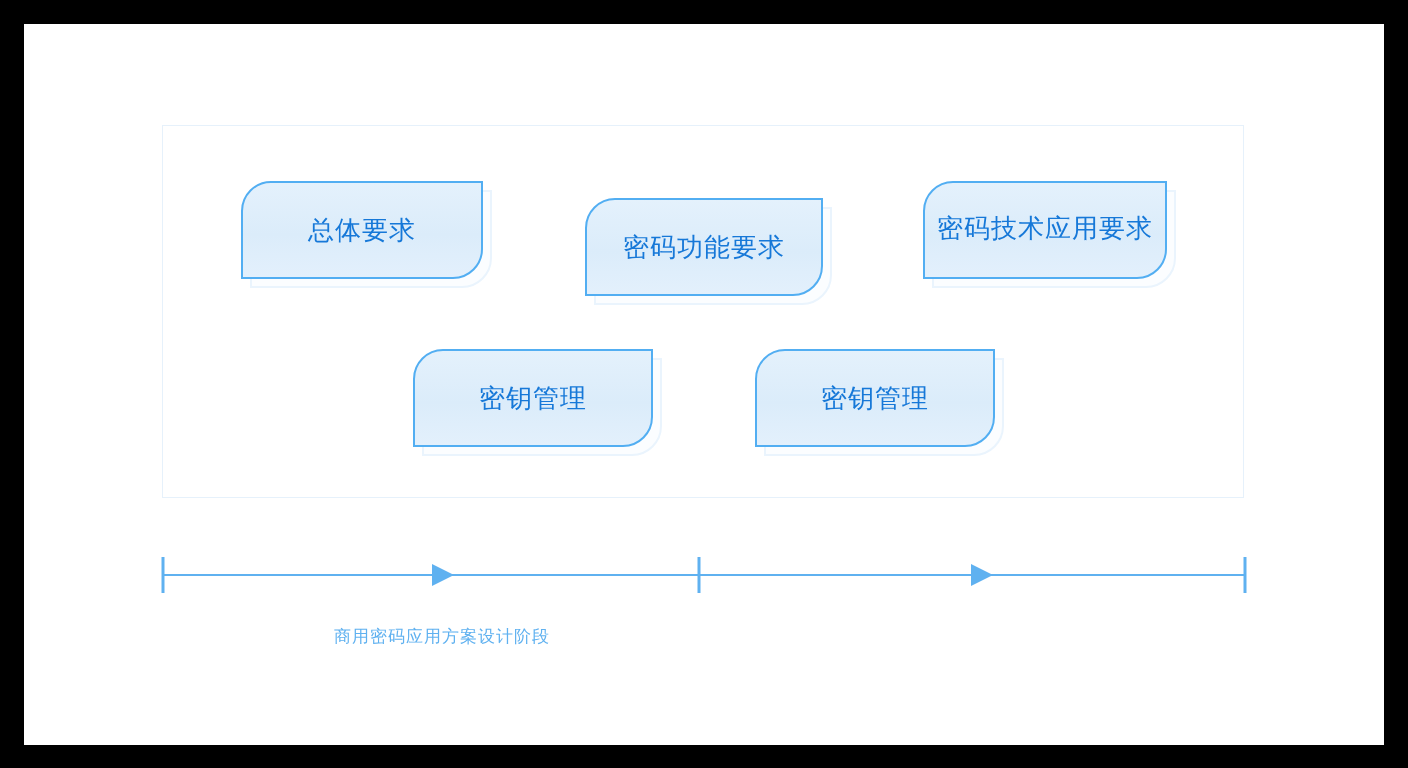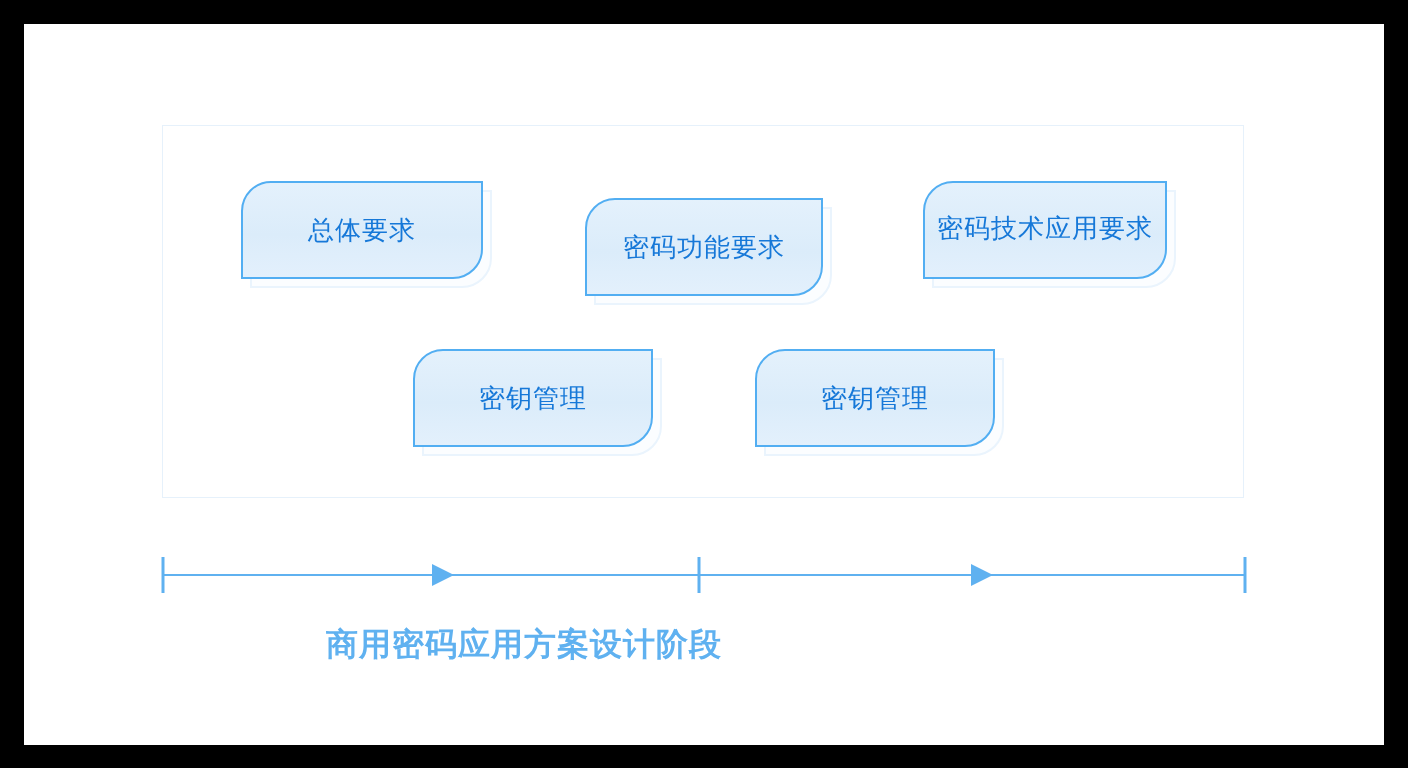--- a/index.html
+++ b/index.html
@@ -95,27 +95,26 @@
     position: absolute;
     left: 0;
     top: 0;
     width: 1360px;
     height: 721px;
     pointer-events: none;
   }
   .phase-label {
     position: absolute;
     color: #5fb1f0;
-    font-size: 32px;
+    font-size: 17px;
     line-height: 1;
     white-space: nowrap;
     letter-spacing: 1px;
-    text-align: right;
+    text-align: center;
     user-select: none;
-    font-weight: bold;
   }
   #phase-label-0 { left: 138px; top: 604px; width: 560px; }
   #phase-label-1 { left: 698px; top: 604px; width: 548px; }
 </style>
 </head>
 <body>
 
 <div id="frame">
   <div id="canvas">
 

